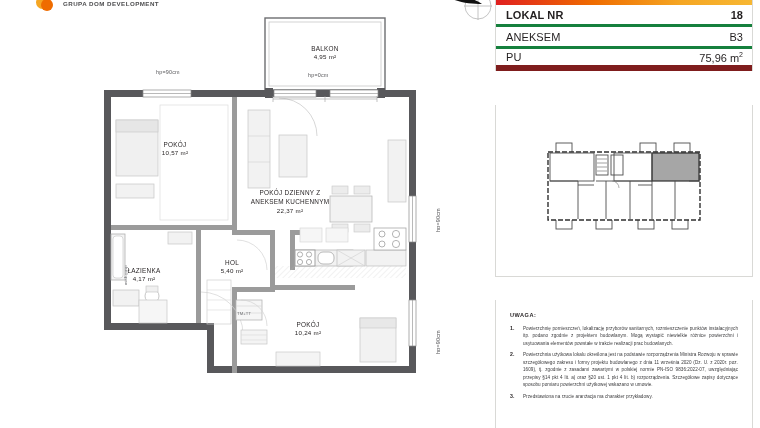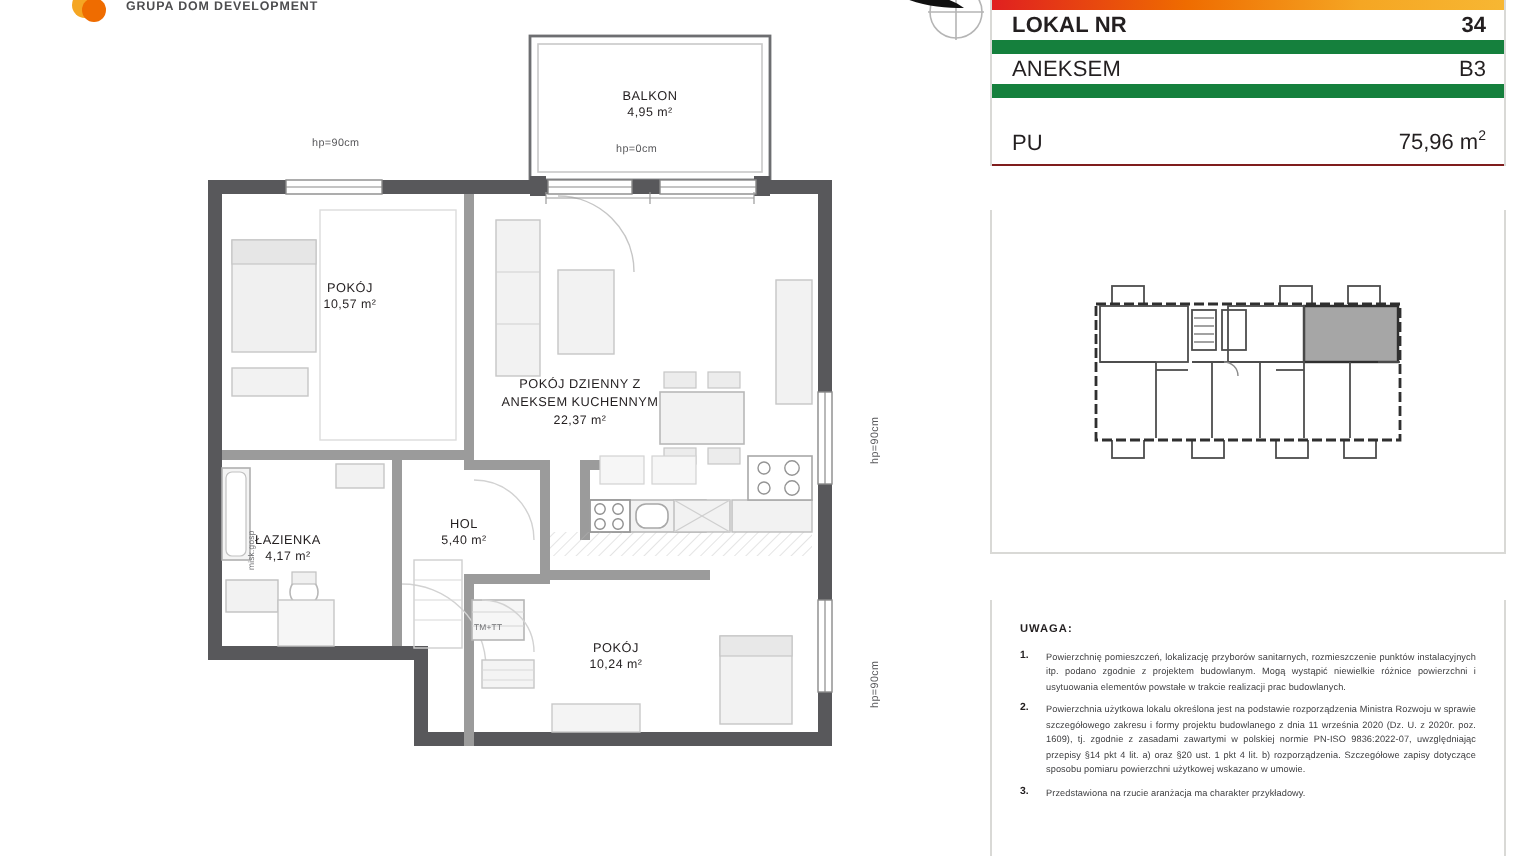--- a/index.html
+++ b/index.html
@@ -47,23 +47,23 @@
   #compass { position: absolute; left: 8px; top: -4px; width: 52px; height: 40px; }
 
   #info-table {
     position: absolute; left: 55px; top: 0; width: 258px;
     border-left: 1px solid #d9d9d6; border-right: 1px solid #d9d9d6;
   }
   #accent-bar { height: 5px; width: 100%; background: linear-gradient(90deg,#e02020 0%,#ef6c00 38%,#f5a623 72%,#f7b733 100%); }
   .info-row {
     display: flex; align-items: center; justify-content: space-between;
     height: 22px; padding: 0 9px 0 10px;
-    border-bottom: 7px solid #15803d;
-  }
-  .info-row:last-child { border-bottom: 1px solid #7f1d1d; margin-top: 12px; }
+    border-bottom: 3px solid #15803d;
+  }
+  .info-row:last-child { border-bottom: 6px solid #7f1d1d; }
   .info-row .k { font-size: 11px; color: #231f20; letter-spacing: .1px; }
   .info-row .v { font-size: 11px; color: #231f20; }
   .info-row.primary .k { font-weight: 700; }
   .info-row.primary .v { font-weight: 700; }
   .info-row .v sup { font-size: 7px; vertical-align: super; }
 
   
   #key-plan-box {
     position: absolute; left: 55px; top: 105px; width: 258px; height: 172px;
     border-left: 1px solid #d9d9d6; border-right: 1px solid #d9d9d6; border-bottom: 1px solid #d9d9d6;
@@ -296,21 +296,21 @@
     <line x1="30" y1="-4" x2="30" y2="24" stroke="#b5b5b5" stroke-width="0.8"></line>
     <line x1="16" y1="10" x2="44" y2="10" stroke="#b5b5b5" stroke-width="0.8"></line>
     <path d="M2 2 C14 0 26 2 34 8 C24 8 12 7 2 2 Z" fill="#111111"></path>
   </svg>
 
   <div id="info-table">
     <div id="accent-bar"></div>
 
     <div class="info-row primary">
       <span class="k">LOKAL NR</span>
-      <span class="v">34</span>
+      <span class="v">18</span>
     </div>
 
     <div class="info-row">
       <span class="k">ANEKSEM</span>
       <span class="v">B3</span>
     </div>
 
 
     <div class="info-row">
       <span class="k">PU</span>

